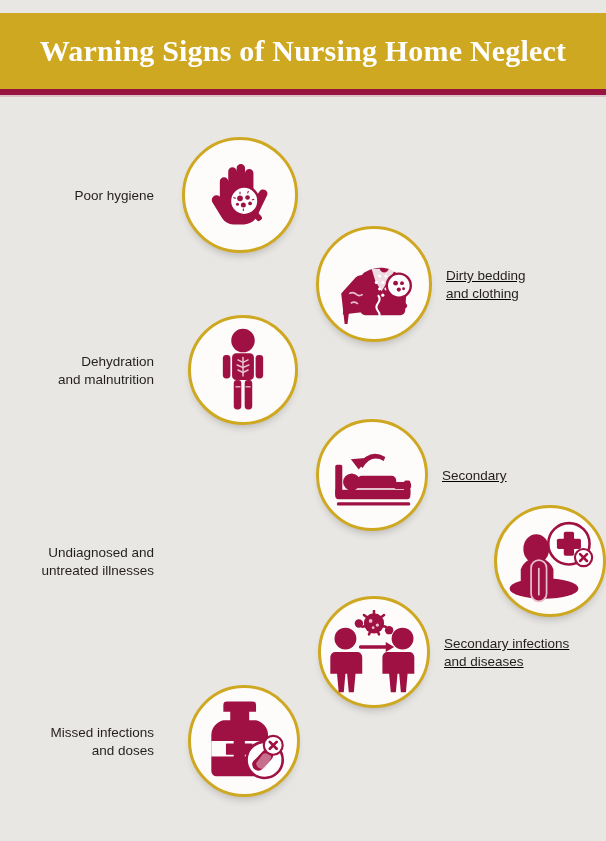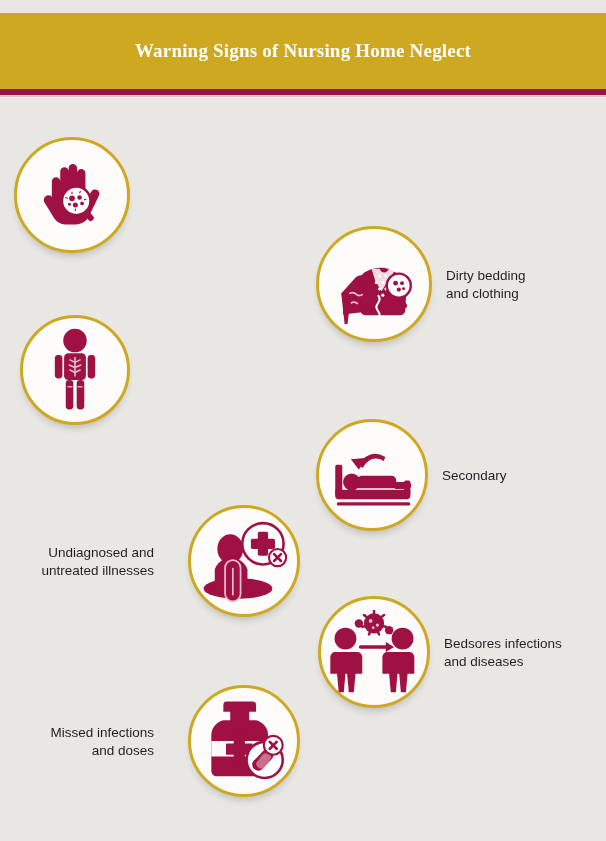--- a/index.html
+++ b/index.html
@@ -29,21 +29,21 @@
     width: 100%;
     height: 76px;
     background: #cfa821;
     display: flex;
     align-items: center;
     justify-content: center;
   }
   .header-title {
     font-family: "Liberation Serif", "DejaVu Serif", serif;
     font-weight: bold;
-    font-size: 19px;
+    font-size: 30px;
     color: #ffffff;
     letter-spacing: 0.2px;
     white-space: nowrap;
   }
   .rule-maroon {
     width: 100%;
     height: 6px;
     background: #96143f;
   }
   .rule-pink {
@@ -97,38 +97,42 @@
   
   .slot-label-left {
     width: 168px;
     text-align: right;
     padding-right: 14px;
     box-sizing: border-box;
   }
   .slot-label-right {
     padding-left: 14px;
     box-sizing: border-box;
+    text-decoration: underline;
   }
 </style>
 </head>
 <body>
 
 <div class="page">
 
   <div class="header-wrap">
     <div class="header-band">
       <div class="header-title">Warning Signs of Nursing Home Neglect</div>
     </div>
     <div class="rule-maroon"></div>
     <div class="rule-pink"></div>
   </div>
 
   <div class="rows">
 
     <div class="row" style="top:38px;">
+      <div class="slot-label-left">
+        <span class="label right">Poor hygiene</span>
+      </div>
       <div class="circle" style="width:116px;height:116px;margin-left:14px;">
         <span>
           <svg width="84" height="84" viewBox="0 0 100 100">
             <g fill="#9e1142">
               <path d="M26 52 L26 34 a5 5 0 0 1 10 0 L36 50 L36 22 a5 5 0 0 1 10 0 L46 48 L46 18 a5 5 0 0 1 10 0 L56 48 L56 24 a5 5 0 0 1 10 0 L66 56 L73 46 a5 5 0 0 1 9 5 L70 76 a18 18 0 0 1 -15 9 L42 85 a16 16 0 0 1 -13 -7 L18 60 a5 5 0 0 1 8 -8 z"></path>
               <rect x="64" y="61" width="7" height="22" rx="3" transform="rotate(-42 67 72)"></rect>
             </g>
             <circle cx="55" cy="57" r="17" fill="#ffffff" stroke="#9e1142" stroke-width="3"></circle>
             <g fill="#9e1142">
               <circle cx="50" cy="54" r="3.4"></circle>
@@ -187,20 +191,24 @@
           </svg>
         </span>
       </div>
       <div class="slot-label-right">
         <span class="label left">Dirty bedding
 and clothing</span>
       </div>
     </div>
 
     <div class="row" style="top:216px;">
+      <div class="slot-label-left">
+        <span class="label right">Dehydration
+and malnutrition</span>
+      </div>
       <div class="circle" style="width:110px;height:110px;margin-left:20px;">
         <span>
           <svg width="64" height="84" viewBox="0 0 70 100">
             <g fill="#9e1142">
               <circle cx="35" cy="15" r="14"></circle>
               <path d="M27 30 l16 0 a5 5 0 0 1 5 5 l0 22 a5 5 0 0 1 -5 5 l-16 0 a5 5 0 0 1 -5 -5 l0 -22 a5 5 0 0 1 5 -5 z"></path>
               <rect x="11" y="32" width="9" height="28" rx="4"></rect>
               <rect x="50" y="32" width="9" height="28" rx="4"></rect>
               <rect x="24" y="62" width="9" height="35" rx="4"></rect>
               <rect x="37" y="62" width="9" height="35" rx="4"></rect>
@@ -240,21 +248,21 @@
               <rect x="10" y="82" width="94" height="4" rx="2"></rect>
             </g>
           </svg>
         </span>
       </div>
       <div class="slot-label-right">
         <span class="label left">Secondary</span>
       </div>
     </div>
 
-    <div class="row" style="top:406px;">
+    <div class="row" style="top:406px;justify-content:space-between;">
       <div class="slot-label-left">
         <span class="label right">Undiagnosed and
 untreated illnesses</span>
       </div>
       <div class="circle" style="width:112px;height:112px;margin-left:20px;">
         <span>
           <svg width="90" height="86" viewBox="0 0 104 100">
             <ellipse cx="45" cy="82" rx="40" ry="12" fill="#9e1142"></ellipse>
             <g fill="#9e1142">
               <ellipse cx="36" cy="36" rx="15" ry="17"></ellipse>
@@ -307,21 +315,21 @@
             </g>
             <g fill="#e8bfcd">
               <circle cx="48" cy="13" r="2.2"></circle>
               <circle cx="56" cy="18" r="2"></circle>
               <circle cx="51" cy="21" r="1.6"></circle>
             </g>
           </svg>
         </span>
       </div>
       <div class="slot-label-right">
-        <span class="label left">Bedsores infections
+        <span class="label left">Secondary infections
 and diseases</span>
       </div>
     </div>
 
     <div class="row" style="top:586px;">
       <div class="slot-label-left">
         <span class="label right">Missed infections
 and doses</span>
       </div>
       <div class="circle" style="width:112px;height:112px;margin-left:20px;">

